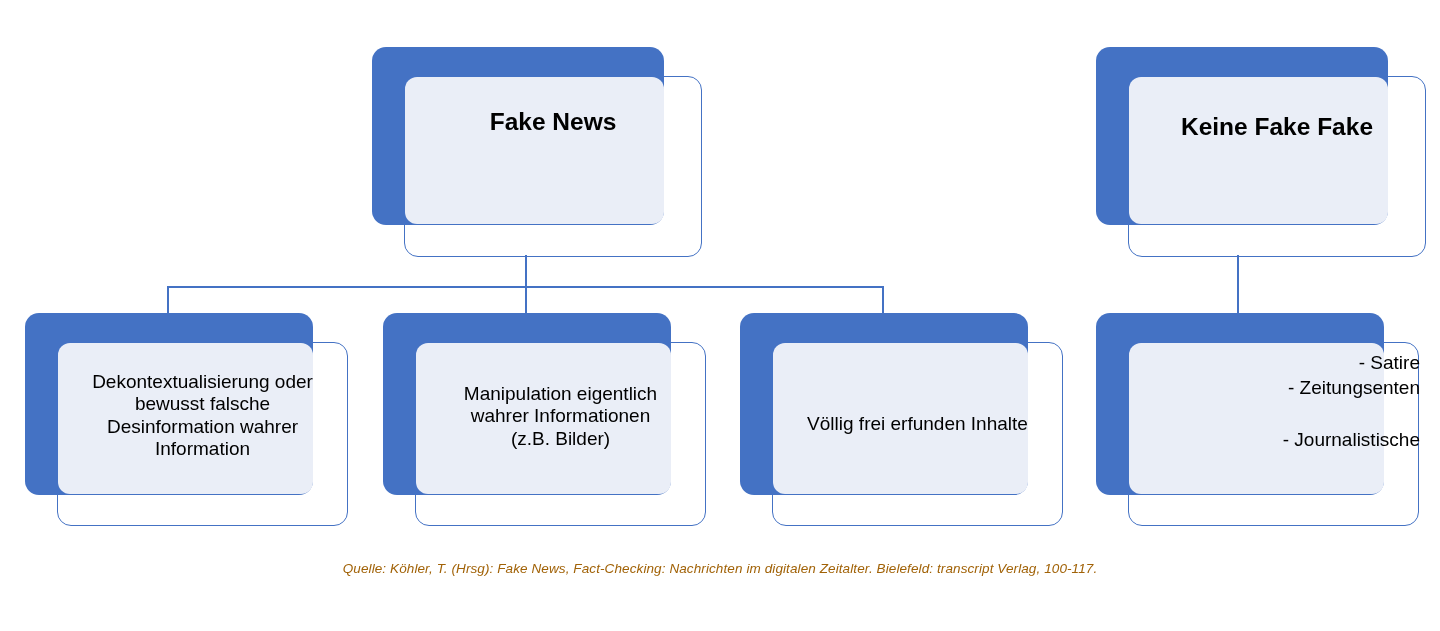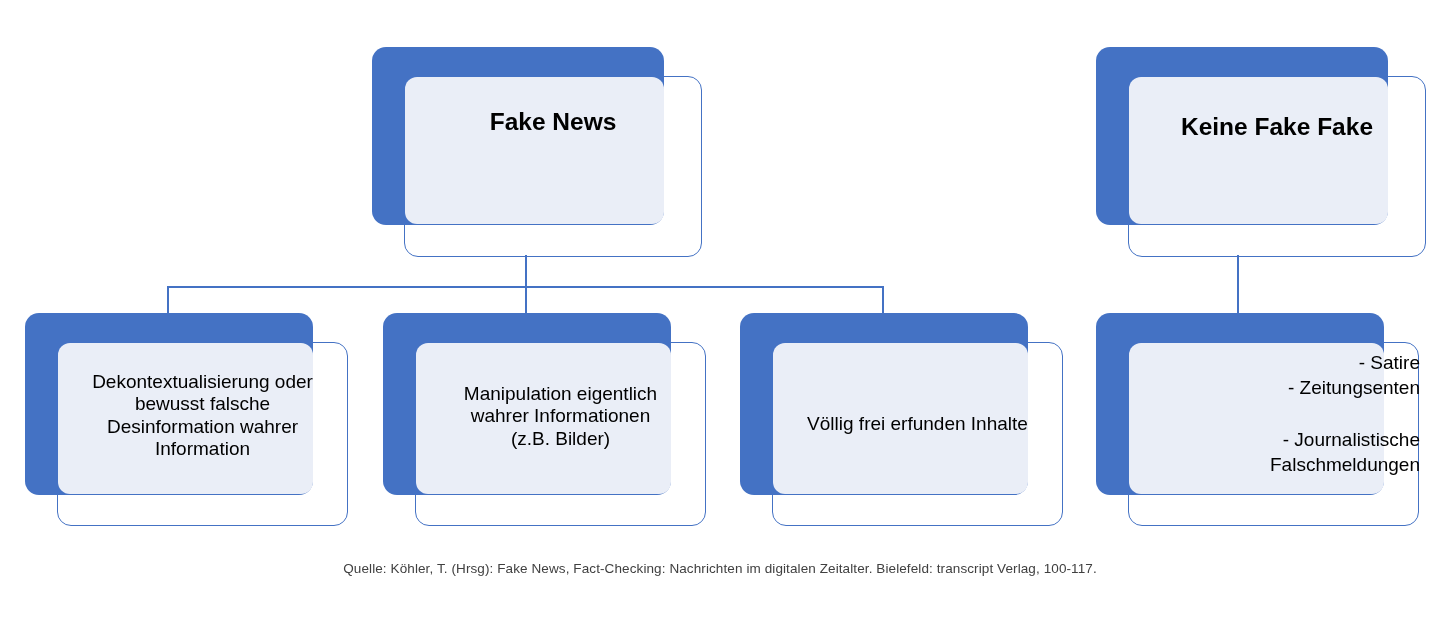--- a/index.html
+++ b/index.html
@@ -69,23 +69,24 @@
     display: block;
     font-weight: bold;
   }
 
   
   #source {
     position: absolute;
     left: 0;
     right: 0;
     text-align: center;
-    color: #404040;
+    color: #a16207;
     font-size: 13.5px;
     letter-spacing: 0.1px;
+    font-style: italic;
   }
 </style>
 </head>
 <body>
 
 <div id="canvas">
 
   <div class="conn v" style="left:525px; top:255px; height:33px;"></div>
 
   <div class="conn h" style="left:167px; top:286px; width:717px;"></div>
@@ -139,19 +140,19 @@
     <div class="shadow" style="width:288px; height:182px;"></div>
     <div class="card" style="left:32px; top:29px; width:291px; height:184px;"></div>
     <div class="wash" style="left:33px; top:30px; width:255px; height:151px;"></div>
     <div class="txt" style="left:32px; width:291px; top:77px; font-size:19px;margin-top:23px;">Völlig frei erfunden Inhalte</div>
   </div>
 
   <div class="node" style="left:1096px; top:313px; width:330px; height:215px;">
     <div class="shadow" style="width:288px; height:182px;"></div>
     <div class="card" style="left:32px; top:29px; width:291px; height:184px;"></div>
     <div class="wash" style="left:33px; top:30px; width:255px; height:151px;"></div>
-    <div class="txt list" style="left:44px; width:280px; top:38px; font-size:19px;"><span style="display:block;">- Satire</span><span style="display:block;"> - Zeitungsenten</span><span style="display:block;margin-top:28px;"> - Journalistische</span><span style="display:block; margin-left:-8px;">Falschmeldungen</span>
+    <div class="txt list" style="left:44px; width:280px; top:38px; font-size:19px;"><span style="display:block;">- Satire</span><span style="display:block;"> - Zeitungsenten</span><span style="display:block;margin-top:28px;"> - Journalistische</span>
     </div>
   </div>
 
   <div id="source" style="top:561px;">Quelle: Köhler, T. (Hrsg): Fake News, Fact-Checking: Nachrichten im digitalen Zeitalter. Bielefeld: transcript Verlag, 100-117.</div>
 
 </div>
 
 </body></html>

